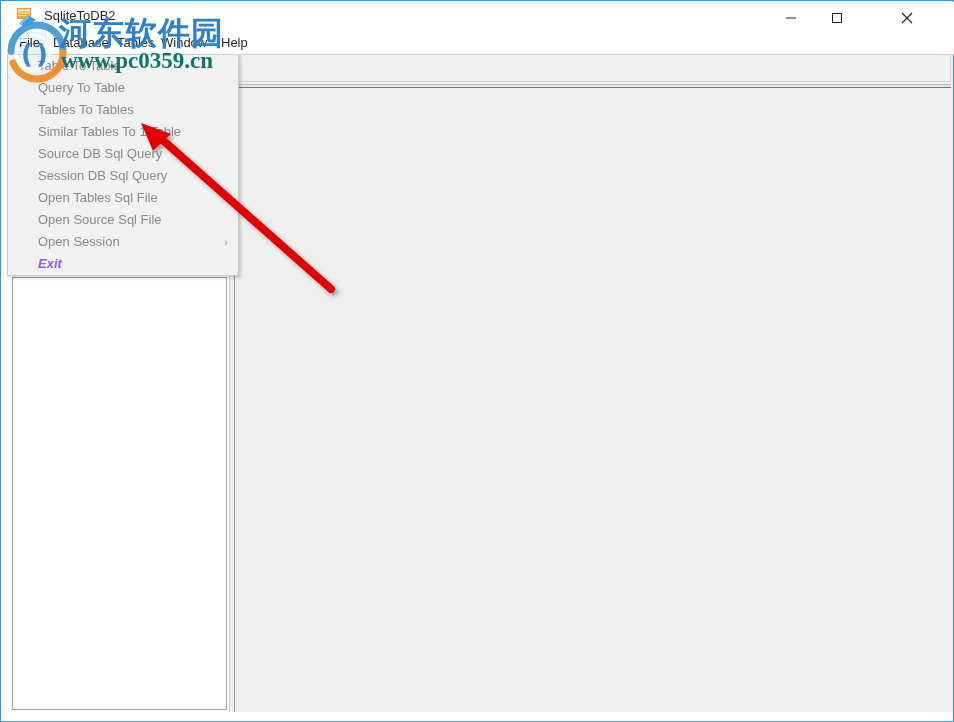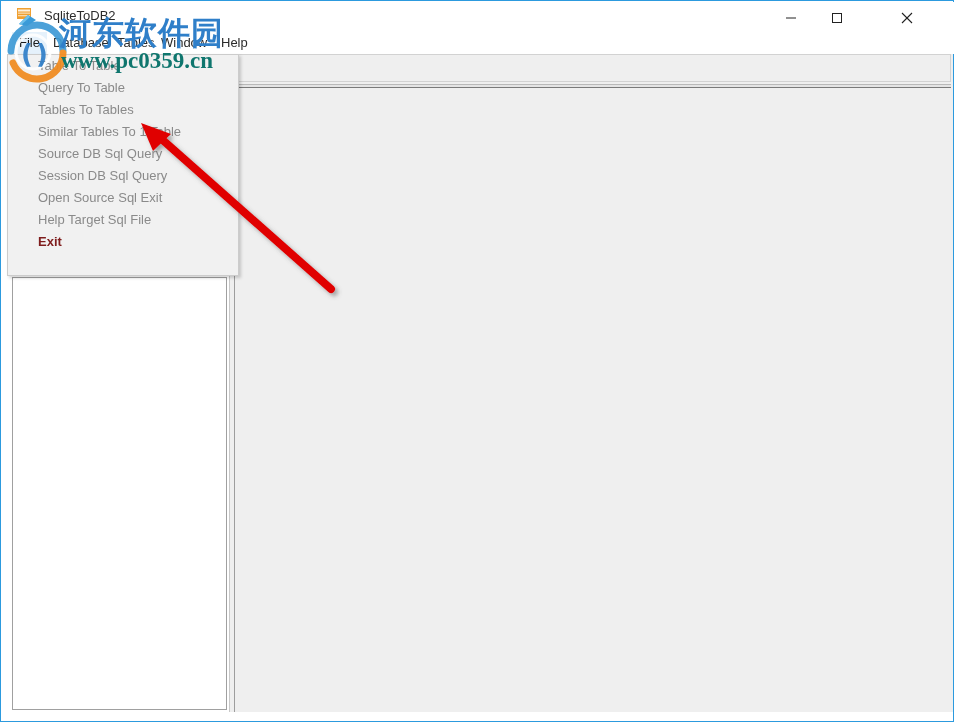--- a/index.html
+++ b/index.html
@@ -96,22 +96,23 @@
   .menu-item {
     position: relative;
     height: 22px;
     line-height: 22px;
     padding-left: 30px;
     font-size: 13px;
     color: #8a8a8a;
     white-space: nowrap;
   }
   .menu-item.strong {
-    color: #7f1d1d;
+    color: #8b5cf6;
     font-weight: bold;
+    font-style: italic;
   }
   .submenu-arrow {
     position: absolute;
     right: 10px;
     top: 0;
     font-size: 11px;
     color: #9a9a9a;
     line-height: 22px;
   }
 
@@ -284,22 +285,26 @@
     <div id="workspace-body"></div>
   </div>
 
   <div id="file-dropdown">
     <div class="menu-item"><span>Table To Table</span></div>
     <div class="menu-item"><span>Query To Table</span></div>
     <div class="menu-item"><span>Tables To Tables</span></div>
     <div class="menu-item"><span>Similar Tables To 1 Table</span></div>
     <div class="menu-item"><span>Source DB Sql Query</span></div>
     <div class="menu-item"><span>Session DB Sql Query</span></div>
-    <div class="menu-item"><span>Open Source Sql Exit</span></div>
-    <div class="menu-item"><span>Help Target Sql File</span></div>
+    <div class="menu-item"><span>Open Tables Sql File</span></div>
+    <div class="menu-item"><span>Open Source Sql File</span></div>
+    <div class="menu-item">
+      <span>Open Session</span>
+      <span class="submenu-arrow">›</span>
+    </div>
     <div class="menu-item strong"><span>Exit</span></div>
   </div>
 
   <div id="watermark">
     <span id="wm-logo">
       <svg width="70" height="64" viewBox="0 0 70 64">
         <g opacity="0.92">
           <path d="M8 30 A26 26 0 0 1 60 30" fill="none" stroke="#3d9ad6" stroke-width="7" stroke-linecap="round"></path>
           <path d="M60 32 A26 26 0 0 1 10 42" fill="none" stroke="#f08a1e" stroke-width="7" stroke-linecap="round"></path>
           <circle cx="30" cy="31" r="17" fill="none" stroke="#ffffff" stroke-width="3"></circle>

